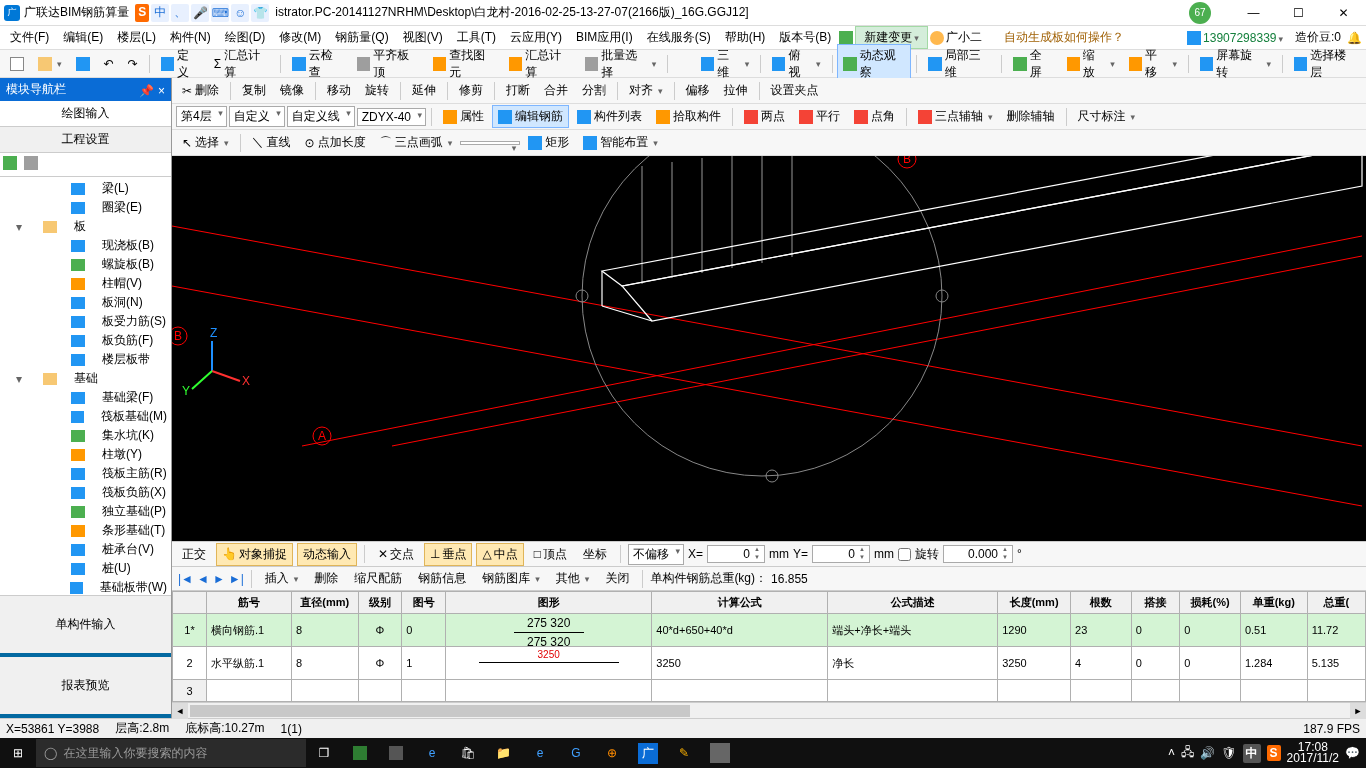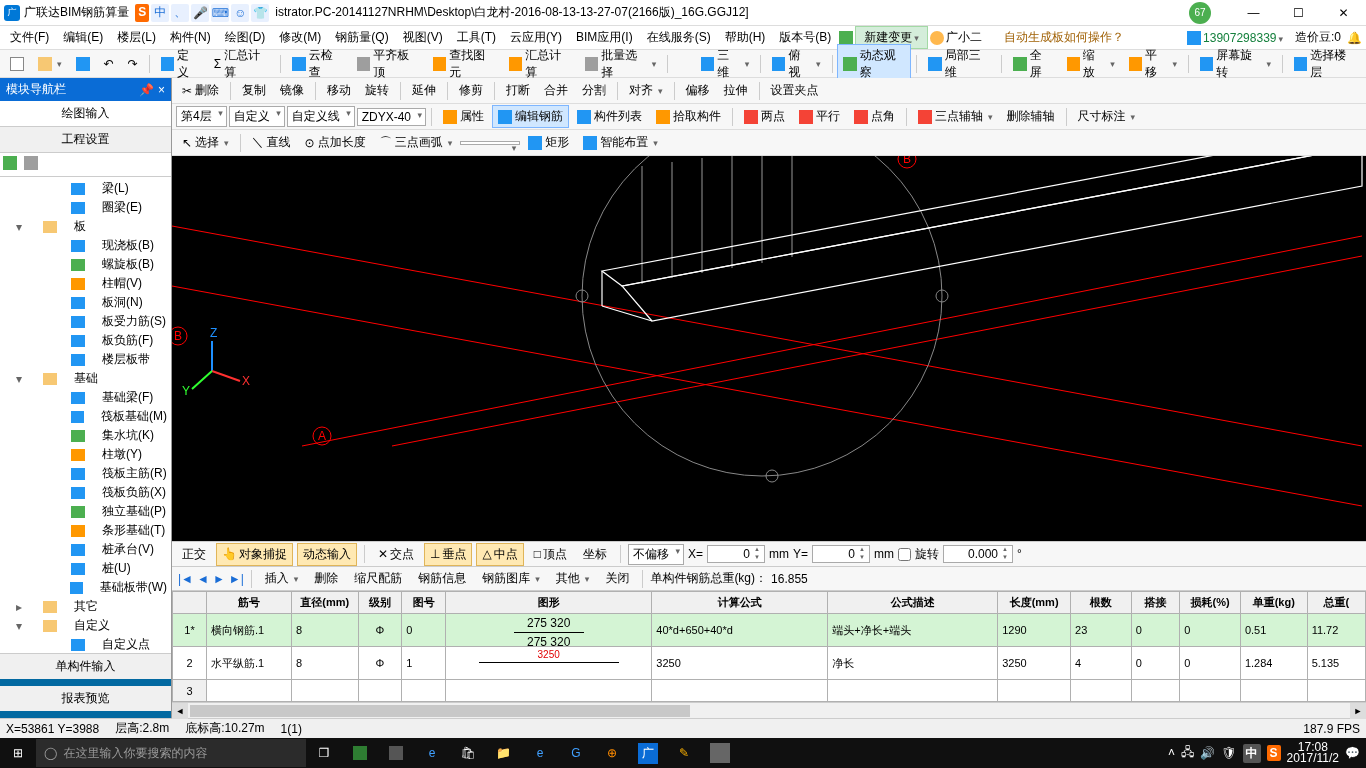--- a/index.html
+++ b/index.html
@@ -34,30 +34,30 @@
 .ic-blue { background: #2196f3; }
 .ic-orange { background: #ff9800; }
 .ic-green { background: #4caf50; }
 .ic-red { background: #f44336; }
 .ic-gray { background: #9e9e9e; }
 .dd::after { content: "▾"; font-size: 9px; margin-left: 2px; color: #666; }
 
 
 .main-area { display: flex; height: calc(768px - 26px - 24px - 28px - 20px - 30px); }
 .left-panel { width: 172px; display: flex; flex-direction: column; border-right: 1px solid #999; }
-.lp-title { background: #0a6cd6; color: #fff; padding: 3px 6px; display: flex; justify-content: space-between; align-items: center; }
+.lp-title { background: #0a6cd6; color: #fff; padding: 3px 6px; display: flex; justify-content: space-between; align-items: flex-end; }
 .lp-tab { text-align: center; padding: 4px; border-bottom: 1px solid #ccc; background: #f0f0f0; }
 .lp-tree { flex: 1; overflow: auto; background: #fff; padding: 2px; }
 .tree-node { padding: 1px 2px; white-space: nowrap; display: flex; align-items: center; gap: 17px; }
 .tree-node.sel { background: #cfe6ff; font-weight: bold; } .tree-ind1 { padding-left: 14px; } .tree-ind3 { padding-left: 42px; }
 .tree-exp { width: 10px; display: inline-block; color: #666; }
 .tree-ic { width: 14px; height: 12px; display: inline-block; }
 .ic-folder { background: #f7c873; }
 .lp-foot { border-top: 1px solid #ccc; }
-.lp-foot div { text-align: center; padding: 4px; border-bottom: 7px solid #0369a1; background: #f0f0f0; }
+.lp-foot div { text-align: center; padding: 20px; border-bottom: 4px solid #0369a1; background: #f0f0f0; }
 
 
 .work-area { flex: 1; display: flex; flex-direction: column; position: relative; }
 .sub-toolbar { height: 26px; display: flex; align-items: center; padding: 0 4px; gap: 2px; border-bottom: 1px solid #ddd; background: #f7f7f7; }
 .sub-toolbar2 { height: 26px; display: flex; align-items: center; padding: 0 4px; gap: 2px; border-bottom: 1px solid #ddd; background: #f7f7f7; }
 .select-box { border: 1px solid #aaa; padding: 1px 14px 1px 4px; background: #fff; position: relative; min-width: 50px; }
 .select-box::after { content: "▾"; position: absolute; right: 3px; font-size: 9px; color: #666; }
 
 .viewport { flex: 1; background: #000; position: relative; overflow: hidden; }
 .float-panel { position: absolute; top: 4px; left: 4px; width: 160px; background: linear-gradient(#f0f0f0,#e0e0e0); border: 1px solid #888; }
@@ -112,21 +112,21 @@
   <span>广联达BIM钢筋算量</span>
   <span class="ime-bar">
     <span class="ime-badge">S</span>
     <span class="ime-btn">中</span>
     <span class="ime-btn">、</span>
     <span class="ime-btn">🎤</span>
     <span class="ime-btn">⌨</span>
     <span class="ime-btn">☺</span>
     <span class="ime-btn">👕</span>
   </span>
-  <span class="title-path">istrator.PC-20141127NRHM\Desktop\白龙村-2016-08-13-13-27-07(2166版)_16G.GGJ12]</span>
+  <span class="title-path">istrator.PC-20141127NRHM\Desktop\白龙村-2016-02-25-13-27-07(2166版)_16G.GGJ12]</span>
   <span class="badge67">67</span>
   <div class="win-btns">
     <div class="win-btn">—</div>
     <div class="win-btn">☐</div>
     <div class="win-btn">✕</div>
   </div>
 </div>
 
 <div class="menubar">
   <span class="menu-item">文件(F)</span>

